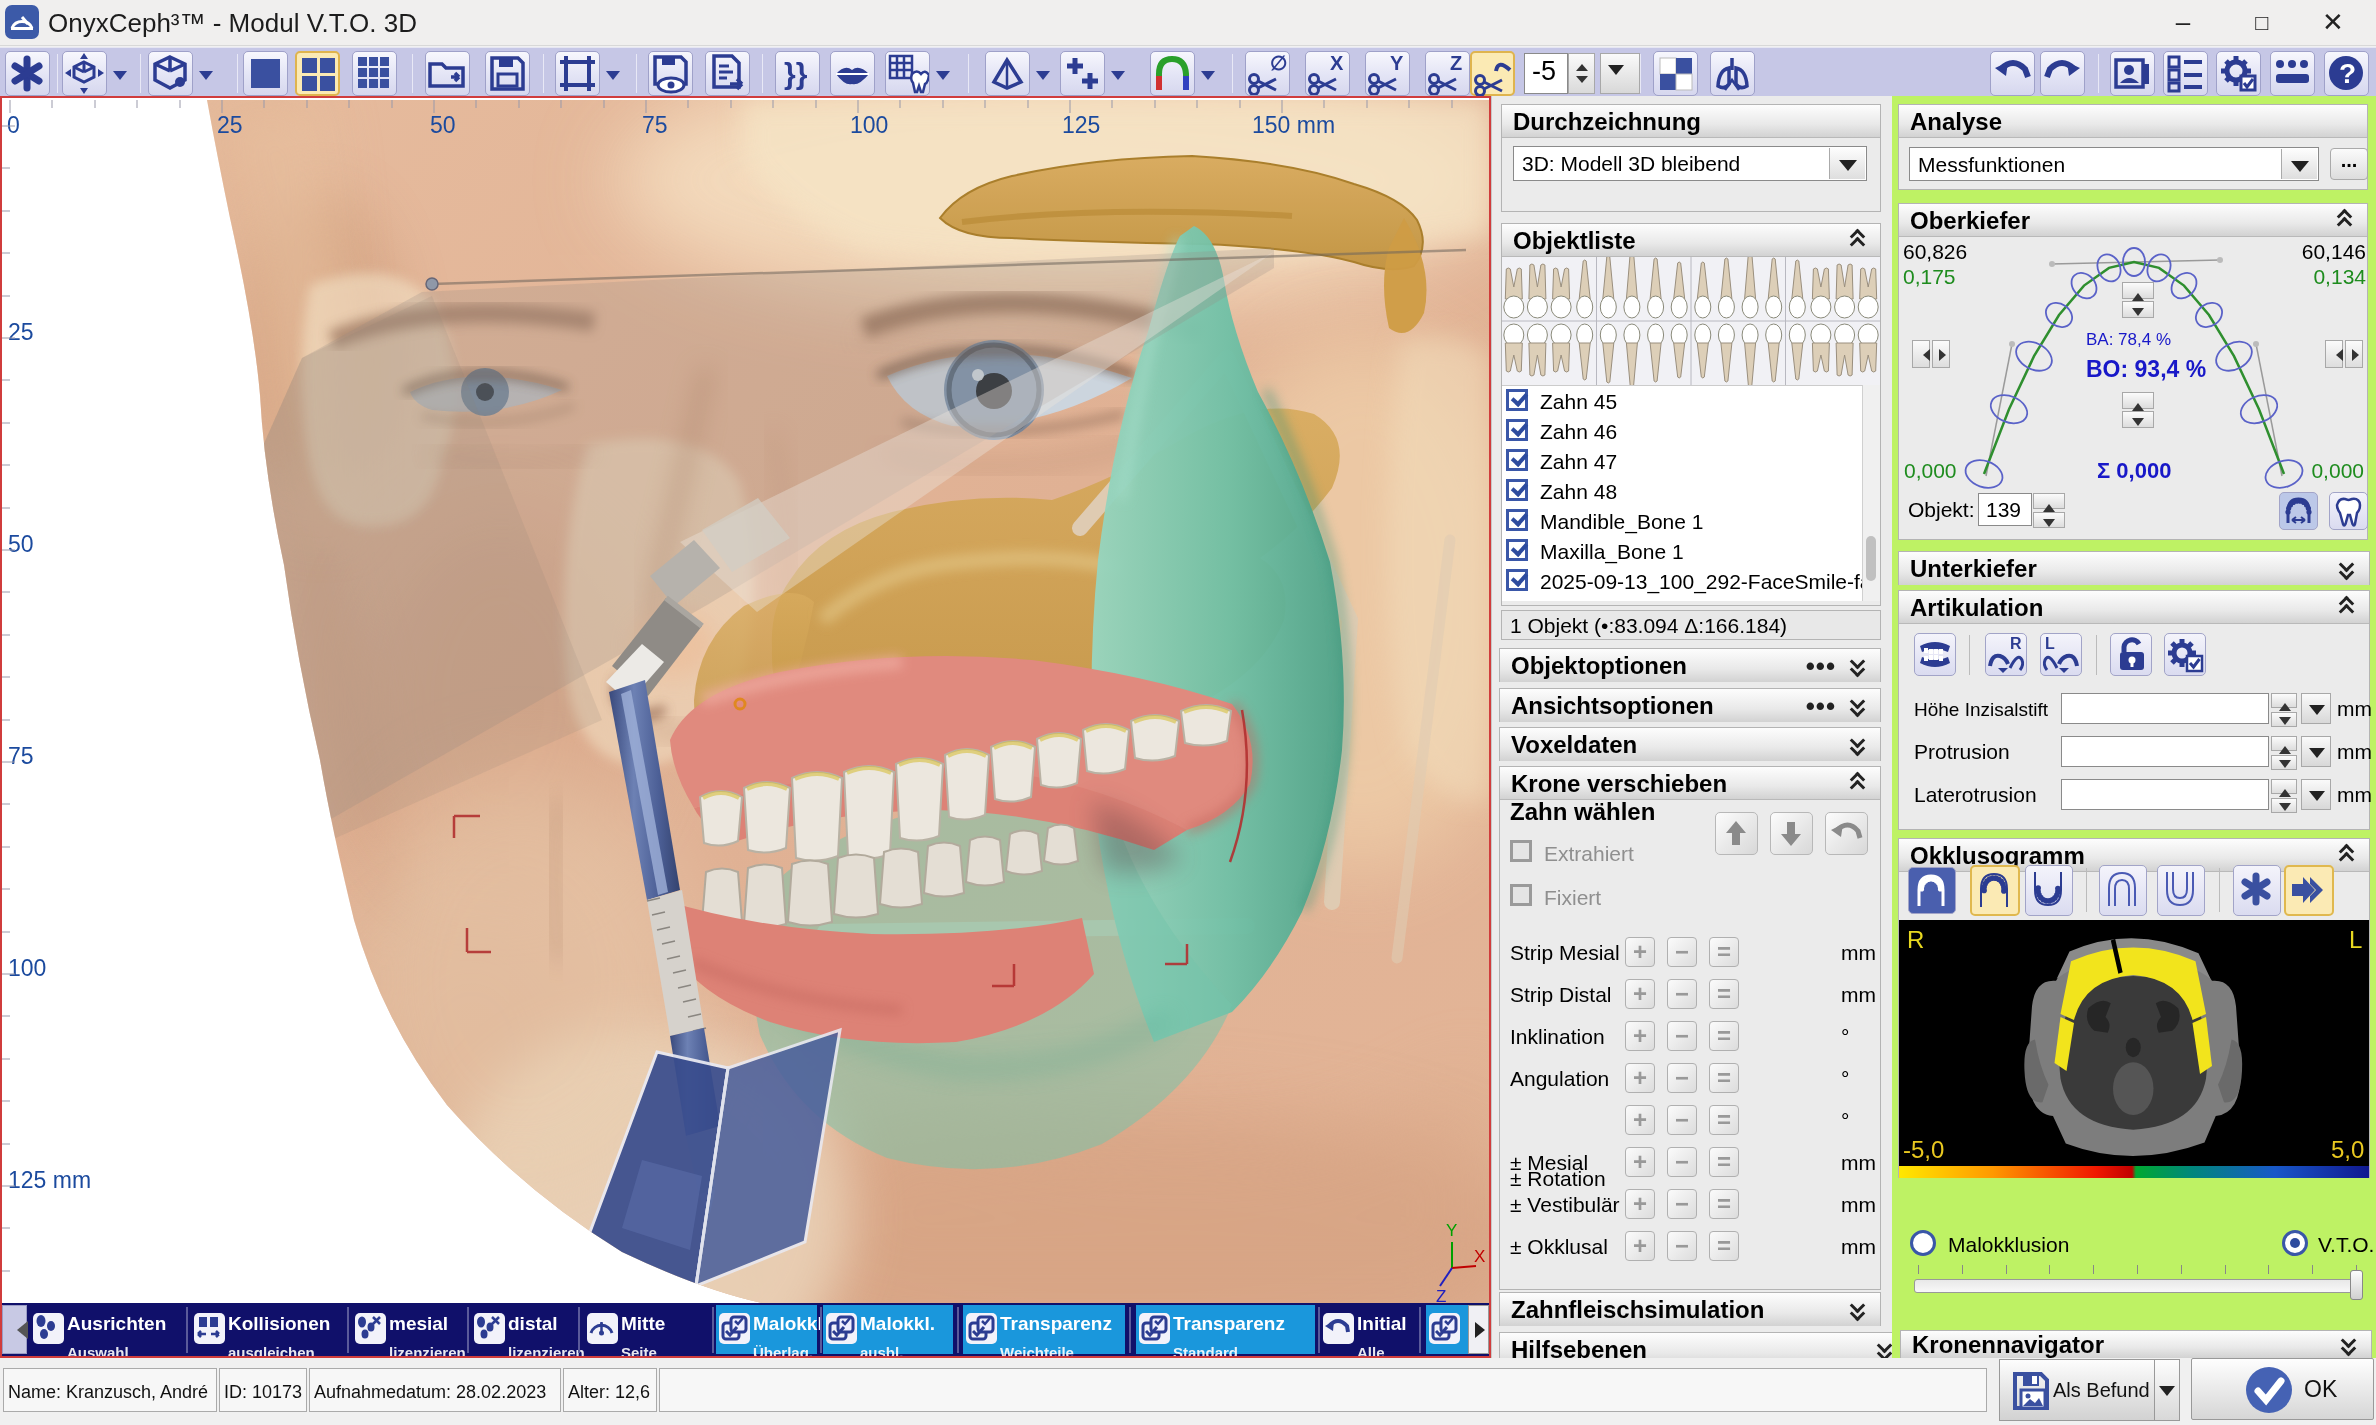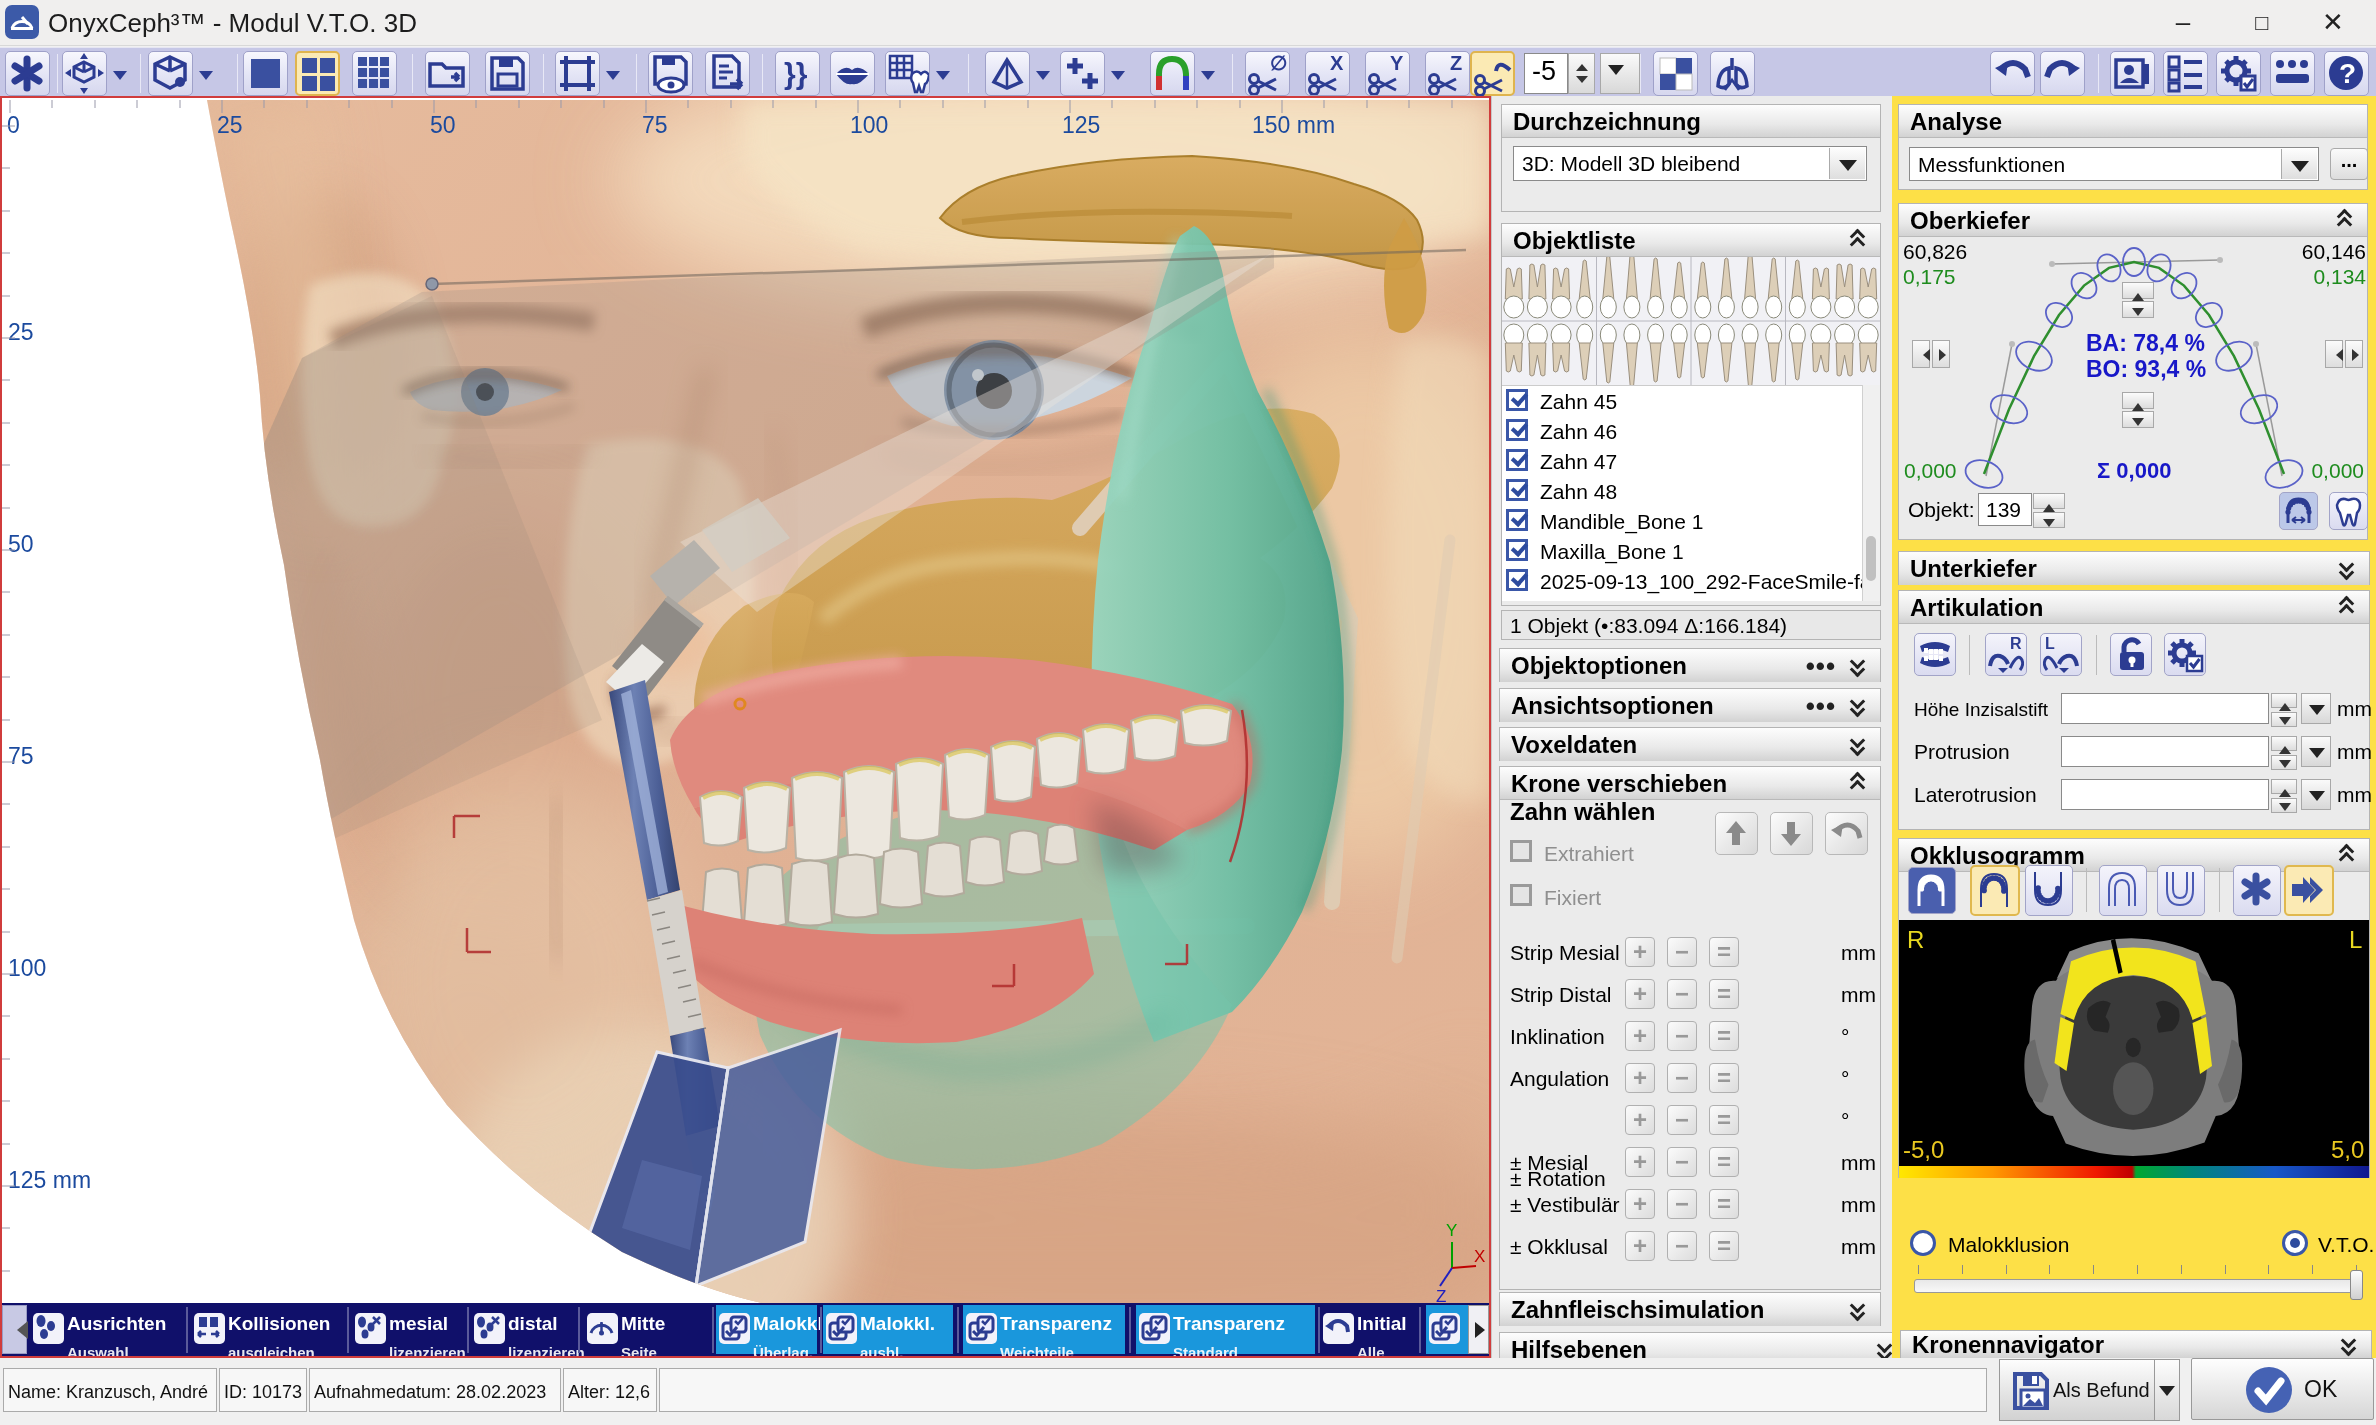--- a/index.html
+++ b/index.html
@@ -14,21 +14,21 @@
   background:linear-gradient(180deg,#f7f7fd 0%,#e3e4f5 55%,#d6d7ee 100%);}
 .tbtn.sel{background:#fbeab4;border:2px solid #dfb44e;}
 .tbtn svg{position:absolute;left:0;top:0;}
 .tarrow{position:absolute;top:3px;width:24px;height:45px;}
 .tarrow:after{content:"";position:absolute;left:5px;top:20px;border:7px solid transparent;border-top:9px solid #2c3c92;}
 .tsep{position:absolute;top:6px;width:1px;height:39px;background:#9fa1c9;border-right:1px solid #e8e8f6;}
 #vpwrap{position:absolute;left:0;top:96px;width:1491px;height:1262px;border:2px solid #d03c3c;background:#fff;}
 #vp{position:absolute;left:0;top:2px;width:1487px;height:1203px;}
 #bottombar{position:absolute;left:0;bottom:0;width:1487px;height:53px;background:#10106a;}
 #midpanel{position:absolute;left:1491px;top:96px;width:401px;height:1262px;background:#ebebeb;border-left:1px solid #c8c8c8;}
-#rightpanel{position:absolute;left:1892px;top:96px;width:484px;height:1262px;background:#fde047;}
+#rightpanel{position:absolute;left:1892px;top:96px;width:484px;height:1262px;background:#bef264;}
 #statusbar{position:absolute;left:0;top:1358px;width:2376px;height:67px;background:#f0f0f0;}
 .sbox{position:absolute;top:10px;height:44px;background:#f7f7f7;border:1px solid #aaa;
   font-size:18px;color:#111;padding:13px 4px 0 4px;white-space:nowrap;overflow:hidden;}
 
 .gbox{position:absolute;border:1px solid #b4b4b4;background:#ebebeb;}
 .ghead{position:absolute;left:0;top:0;right:0;height:33px;border-bottom:1px solid #b9b9b9;
   background:linear-gradient(180deg,#fdfdfd,#e9e9e9 60%,#d2d2d2);font-size:24px;font-weight:bold;color:#000;padding:3px 0 0 11px;}
 .chev2{position:absolute;right:10px;top:7px;width:22px;height:20px;}
 .chev2 i{position:absolute;left:4px;width:11px;height:11px;border-right:3.5px solid #222;border-bottom:3.5px solid #222;}
 .chev2.up i{transform:rotate(-135deg);}
@@ -1002,21 +1002,21 @@
       <ellipse cx="284.0" cy="49.6" rx="11" ry="14" transform="rotate(43 284.0 49.6)" fill="none" stroke="#5a62c8" stroke-width="1.8"></ellipse>
       <ellipse cx="309.0" cy="79.0" rx="11" ry="14" transform="rotate(55 309.0 79.0)" fill="none" stroke="#5a62c8" stroke-width="1.8"></ellipse>
       <ellipse cx="334.0" cy="120.2" rx="13" ry="19" transform="rotate(62 334.0 120.2)" fill="none" stroke="#5a62c8" stroke-width="1.8"></ellipse>
       <ellipse cx="359.0" cy="173.2" rx="13" ry="19" transform="rotate(67 359.0 173.2)" fill="none" stroke="#5a62c8" stroke-width="1.8"></ellipse>
       <ellipse cx="384.0" cy="238.0" rx="13" ry="19" transform="rotate(71 384.0 238.0)" fill="none" stroke="#5a62c8" stroke-width="1.8"></ellipse>
     </svg>
     <div style="position:absolute;left:11px;top:144px;font-size:21px;">60,826</div>
     <div style="position:absolute;left:11px;top:169px;font-size:21px;color:#1e8c1e;">0,175</div>
     <div style="position:absolute;right:10px;top:144px;font-size:21px;">60,146</div>
     <div style="position:absolute;right:10px;top:169px;font-size:21px;color:#1e8c1e;">0,134</div>
-    <div style="position:absolute;left:194px;top:234px;font-size:23px;font-weight:bold;color:#1818c8;">BA: 78,4 %</div>
+    <div style="position:absolute;left:194px;top:234px;font-size:17px;font-weight:normal;color:#1818c8;">BA: 78,4 %</div>
     <div style="position:absolute;left:194px;top:260px;font-size:23px;font-weight:bold;color:#1818c8;">BO: 93,4 %</div>
     <div style="position:absolute;left:12px;top:363px;font-size:21px;color:#1e8c1e;">0,000</div>
     <div style="position:absolute;left:205px;top:362px;font-size:22px;font-weight:bold;color:#1818c8;">Σ 0,000</div>
     <div style="position:absolute;right:12px;top:363px;font-size:21px;color:#1e8c1e;">0,000</div>
     <div style="position:absolute;left:230px;top:186px;width:32px;height:17px;border:1px solid #a8a8a8;background:linear-gradient(180deg,#fbfbfb,#ddd);">
       <div style="position:absolute;left:9px;top:4px;border:6px solid transparent;border-bottom:8px solid #333;"></div>
     </div>
     <div style="position:absolute;left:230px;top:205px;width:32px;height:17px;border:1px solid #a8a8a8;background:linear-gradient(180deg,#fbfbfb,#ddd);">
       <div style="position:absolute;left:9px;top:6px;border:6px solid transparent;border-top:8px solid #333;"></div>
     </div>

